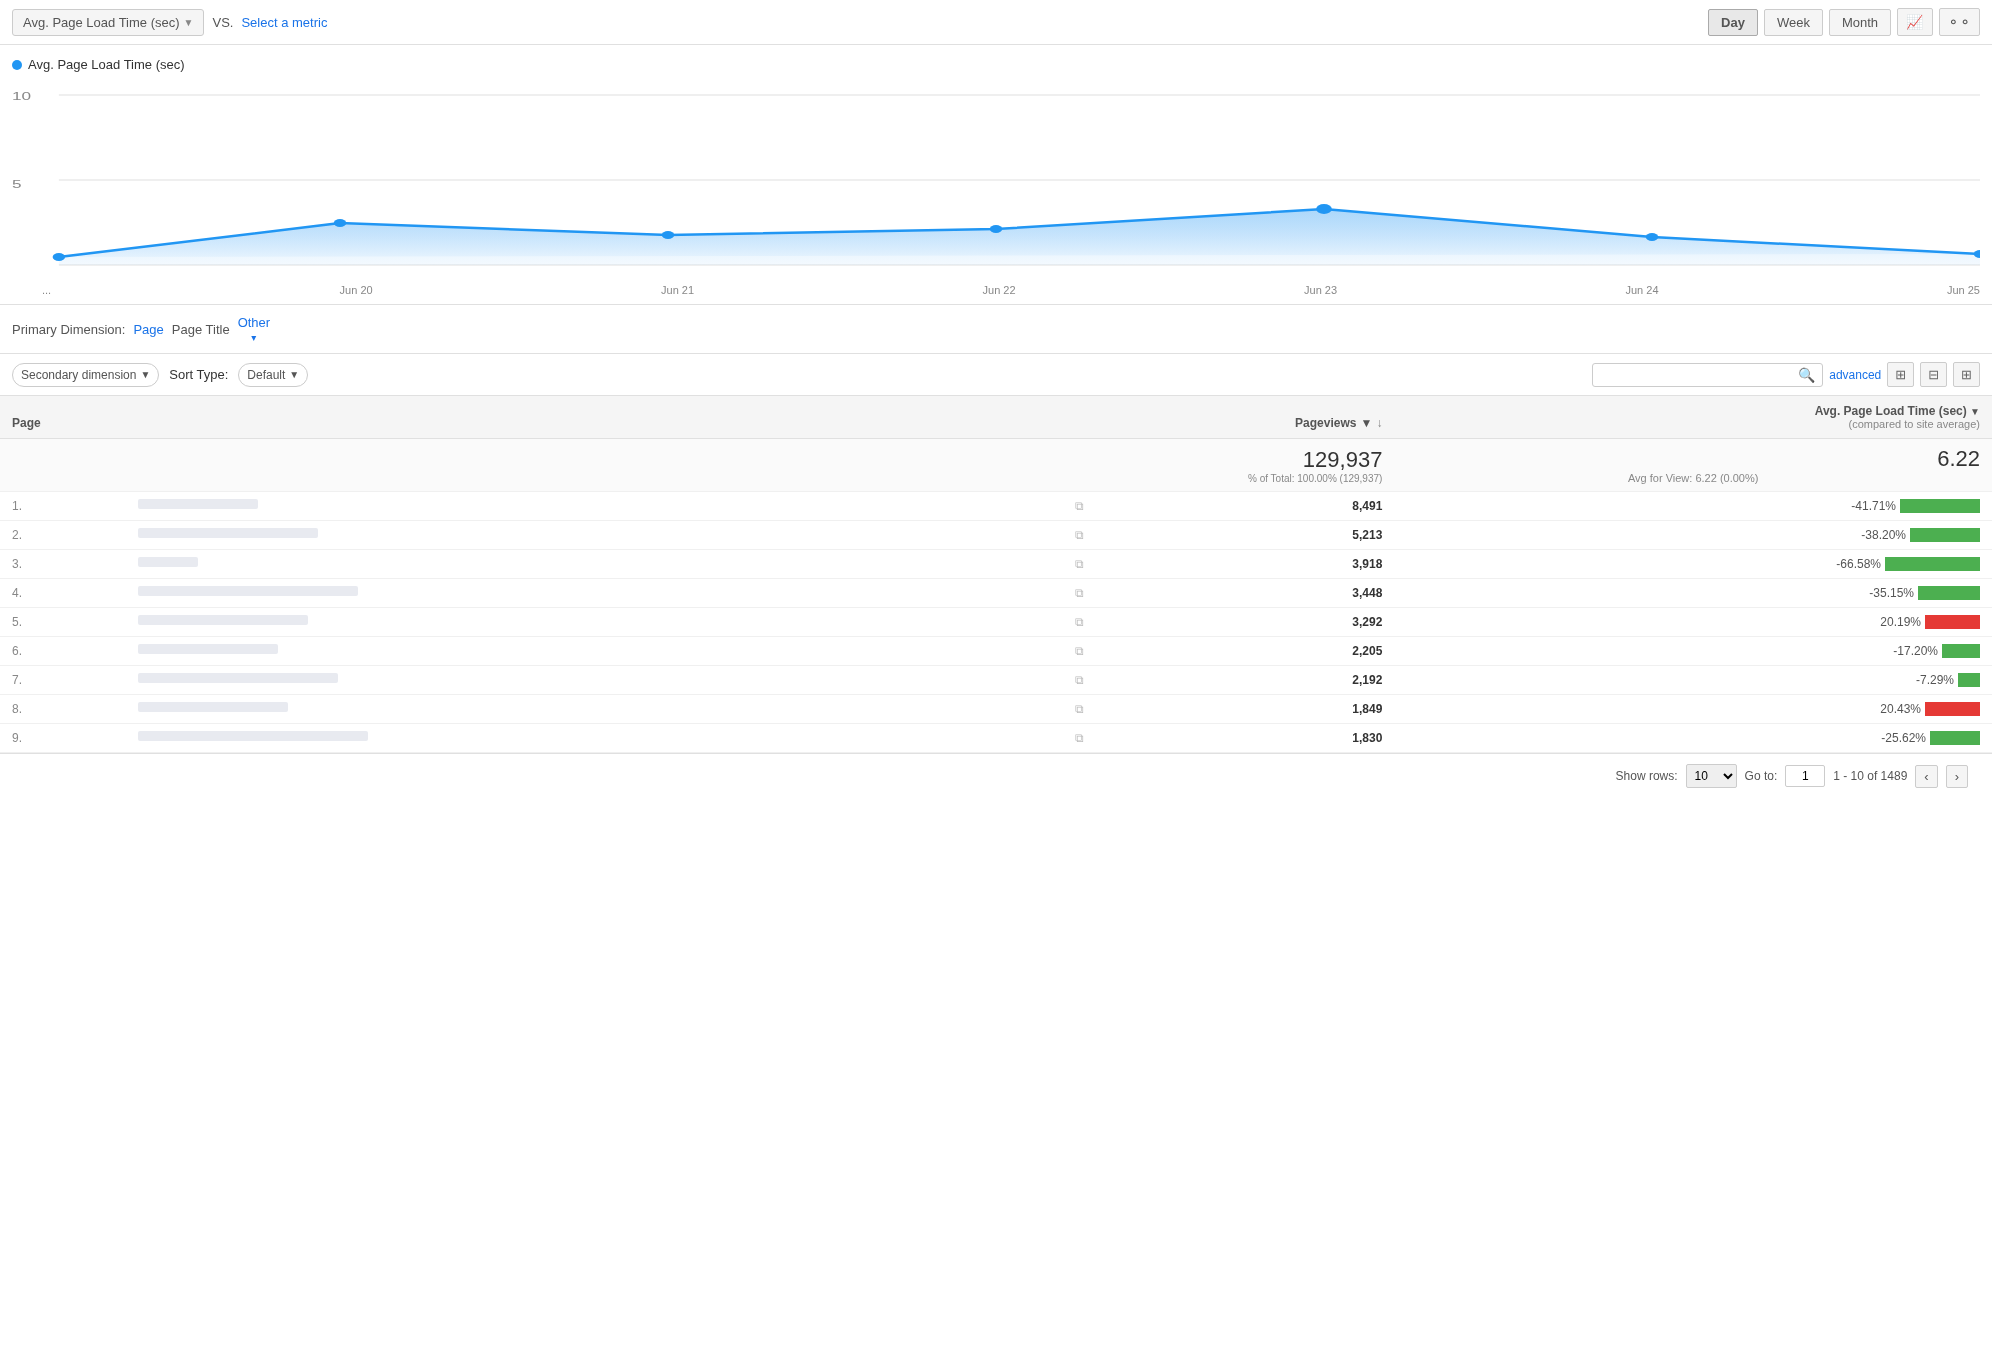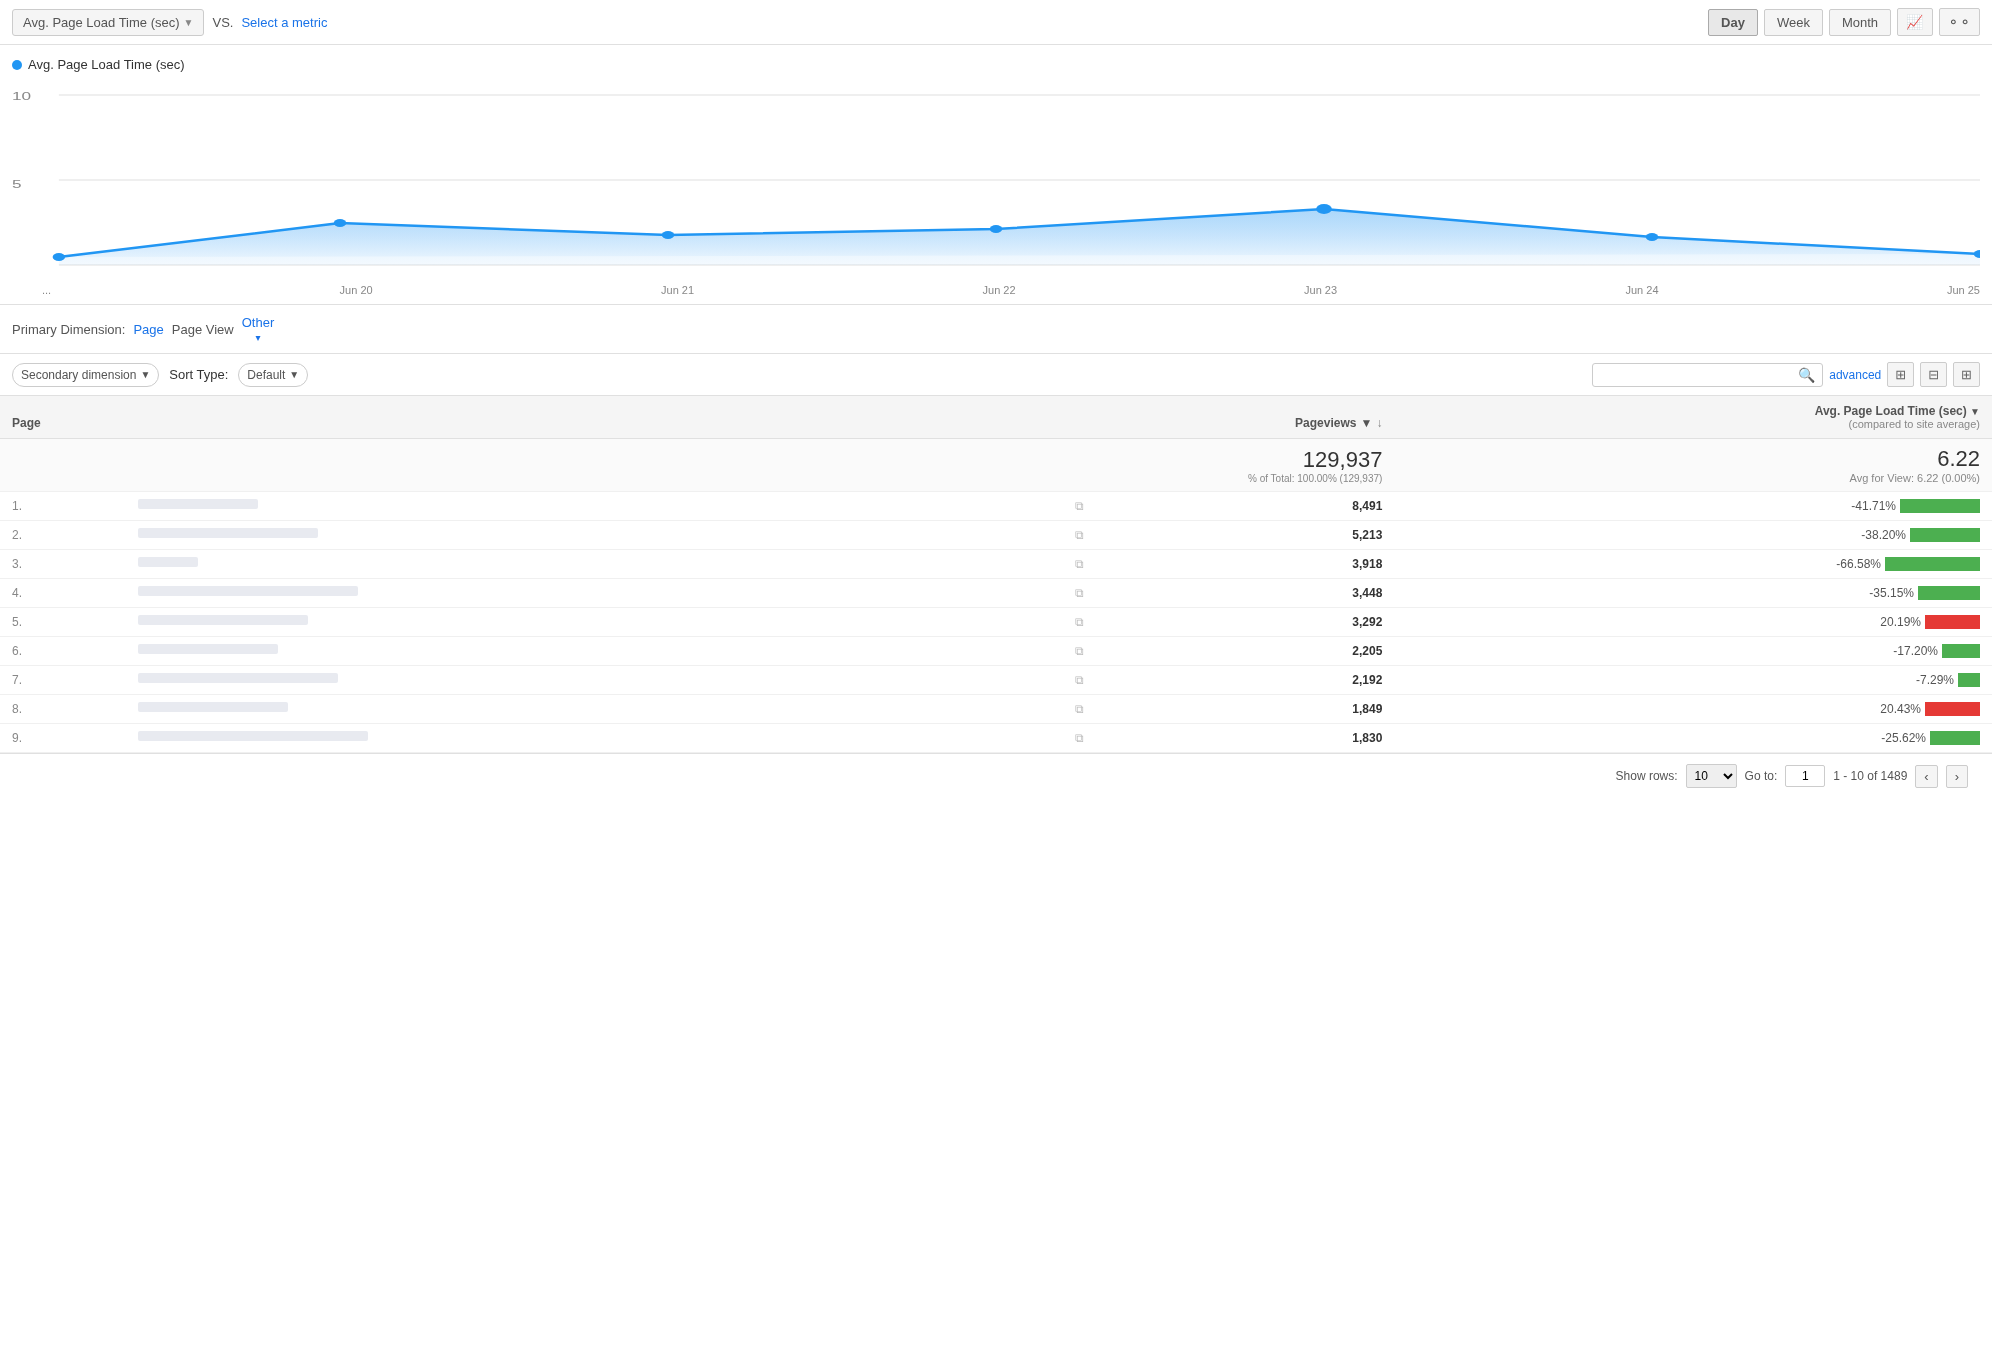--- a/index.html
+++ b/index.html
@@ -107,21 +107,21 @@
     .bar-container { display: flex; align-items: center; justify-content: flex-end; gap: 4px; }
     .bar-green { background: #4caf50; height: 14px; display: inline-block; }
     .bar-red { background: #e53935; height: 14px; display: inline-block; }
     .pct-text { font-size: 12px; color: #555; min-width: 55px; text-align: right; }
 
     
     .summary-row td { background: #fafafa; font-size: 12px; }
     .summary-total { font-size: 22px; font-weight: 300; color: #333; text-align: right; }
     .summary-sub { color: #888; font-size: 10px; text-align: right; }
     .summary-metric { font-size: 22px; font-weight: 300; color: #333; text-align: right; }
-    .summary-metric-sub { color: #888; font-size: 11px; text-align: right; }
+    .summary-metric-sub { color: #888; font-size: 11px; text-align: center; }
 
     
     .pagination {
       display: flex; align-items: center; justify-content: flex-end;
       padding: 10px 24px; gap: 8px; font-size: 12px; color: #555;
       border-top: 1px solid #e0e0e0;
     }
     .page-select {
       border: 1px solid #ccc; border-radius: 2px; padding: 3px 4px; font-size: 12px;
     }
@@ -200,21 +200,21 @@
     <span>Jun 22</span>
     <span>Jun 23</span>
     <span>Jun 24</span>
     <span>Jun 25</span>
   </div>
 </div>
 
 <div class="primary-dim">
   <span class="primary-dim-label">Primary Dimension:</span>
   <a class="dim-link active">Page</a>
-  <a class="dim-link">Page View</a>
+  <a class="dim-link">Page Title</a>
   <span class="dim-other">
     <span>Other</span>
     <span class="arrow">▾</span>
   </span>
 </div>
 
 <div class="table-controls">
   <div class="table-controls-left">
     <button class="dropdown-btn">
       <span>Secondary dimension</span>

